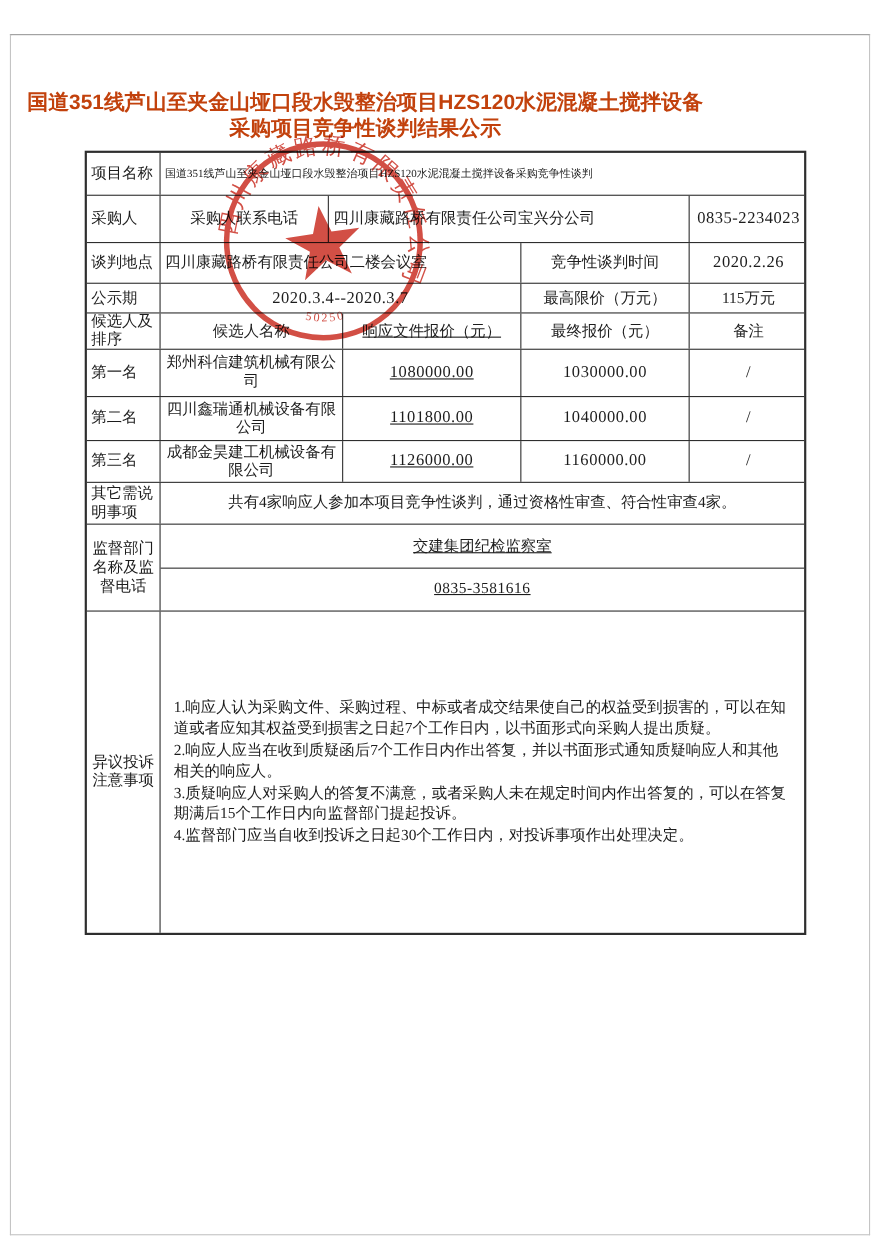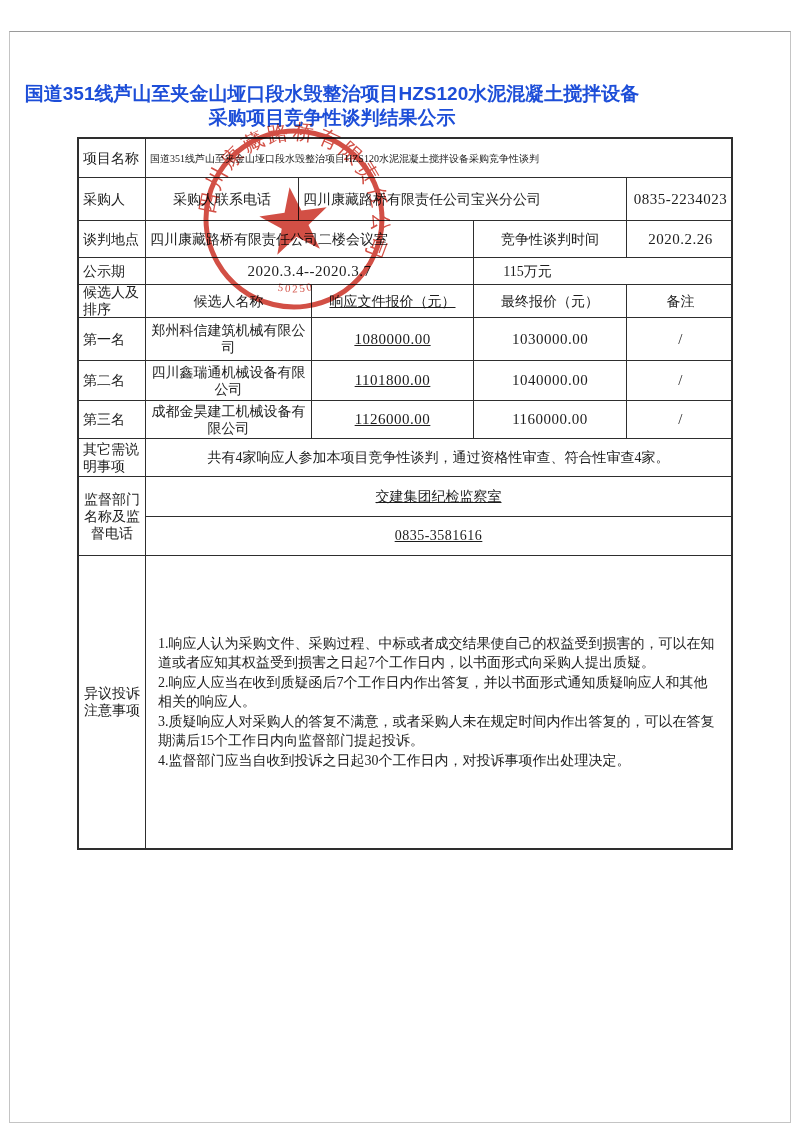--- a/index.html
+++ b/index.html
@@ -4,21 +4,21 @@
 <style>
   * { margin:0; padding:0; box-sizing:border-box; }
   html,body { width:800px; height:1131px; background:#ffffff; overflow:hidden; }
   body { position:relative; font-family:"Liberation Serif", serif; color:#1c1c1c; }
 
   .paper-edge { position:absolute; left:9px; top:31px; width:782px; height:1092px;
                 border:1px solid #c4c4c4; border-top-color:#9a9a9a; pointer-events:none; }
 
   .doc-title { position:absolute; left:0; top:82px; width:664px; text-align:center;
                font-family:"Liberation Sans", sans-serif; font-weight:bold;
-               font-size:19px; line-height:24px; color:#1d4ed8; }
+               font-size:19px; line-height:24px; color:#c2410c; }
 
   .tbl { position:absolute; left:77px; top:137px; width:656px;
          border:2px solid #2e2e2e; background:transparent; }
   .trow { display:flex; width:100%; border-bottom:1.5px solid #2e2e2e; }
   .trow:last-child { border-bottom:none; }
   .cell { border-right:1.5px solid #2e2e2e; font-size:14px; line-height:17px;
           display:flex; align-items:center; padding:2px 4px; }
   .cell:last-child { border-right:none; }
   .lab   { width:67px; flex:none; }
   .ctr   { justify-content:center; text-align:center; }
@@ -70,20 +70,21 @@
   <div class="trow" style="height:37px">
     <div class="cell lab lft">谈判地点</div>
     <div class="cell w328 lft">四川康藏路桥有限责任公司二楼会议室</div>
     <div class="cell w153 ctr">竞争性谈判时间</div>
     <div class="cell w107 ctr num">2020.2.26</div>
   </div>
 
   <div class="trow" style="height:27px">
     <div class="cell lab lft">公示期</div>
     <div class="cell w328 ctr num">2020.3.4--2020.3.7</div>
+    <div class="cell w153 ctr">最高限价（万元）</div>
     <div class="cell w107 ctr">115万元</div>
   </div>
 
   <div class="trow" style="height:33px">
     <div class="cell lab lft">候选人及排序</div>
     <div class="cell w166 ctr">候选人名称</div>
     <div class="cell w162 ctr">响应文件报价（元）</div>
     <div class="cell w153 ctr">最终报价（元）</div>
     <div class="cell w107 ctr">备注</div>
   </div>

